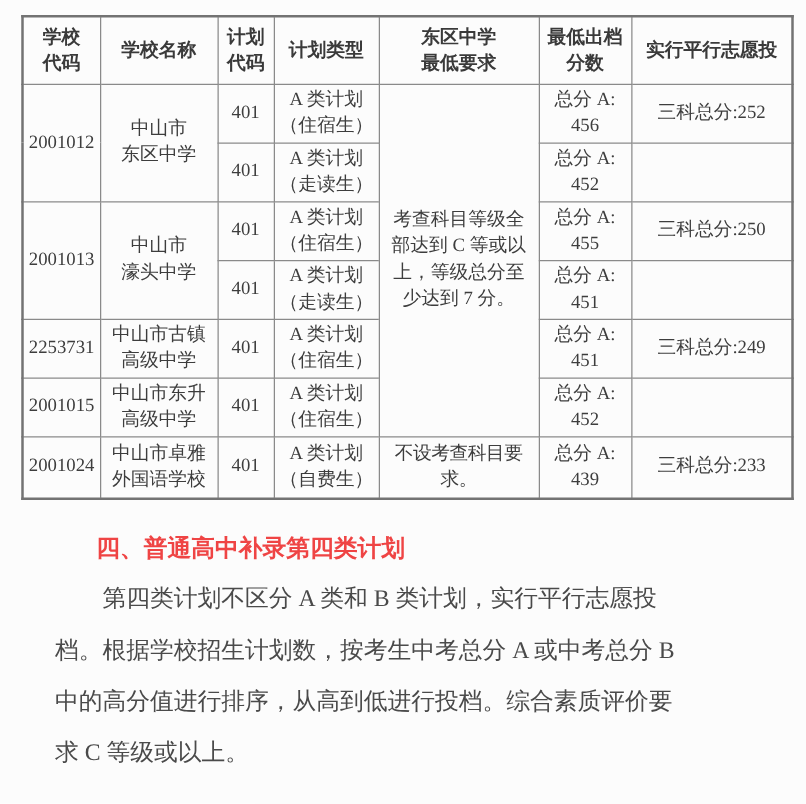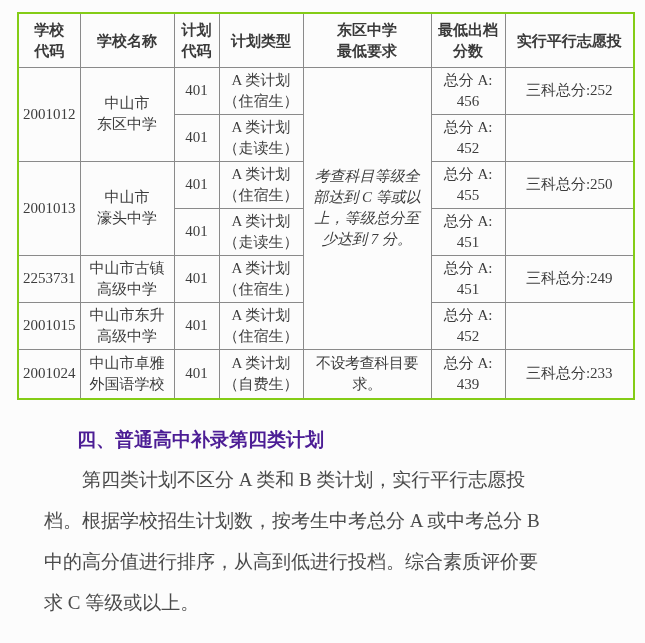--- a/index.html
+++ b/index.html
@@ -10,21 +10,21 @@
     overflow:hidden;
     font-family:"Liberation Serif", serif;
     color:#3d3d3d;
     box-sizing:border-box;
   }
   table.admission {
     border-collapse:collapse;
     table-layout:fixed;
     margin:12px 0 0 17px;
     width:616px;
-    border:2px solid #84cc16;
+    border:2px solid #737373;
   }
   table.admission th, table.admission td {
     border:1px solid #8a8a8a;
     text-align:center;
     vertical-align:middle;
     white-space:pre-line;
     font-size:15px;
     line-height:1.4;
     padding:2px;
     overflow:hidden;
@@ -35,42 +35,41 @@
     font-size:15px;
     color:#3a3a3a;
   }
   tr.hdr     { height:54px; }
   tr.datarow { height:44px; }
   tr.lastrow { height:50px; }
   td.subject-merged {
     text-align:left;
     padding:4px 7px;
     font-size:15px;
-    font-style:italic;
   }
   td.subject-single {
     text-align:left;
     padding:1px;
     font-size:13.5px;
     letter-spacing:-0.4px;
     white-space:nowrap;
   }
   .note {
     margin:15px 20px 0 43px;
     font-size:18px;
     line-height:24px;
     color:#555555;
   }
   .section-heading {
     margin:27px 20px 0 77px;
     font-size:19px;
     line-height:26px;
     font-weight:bold;
     font-family:"Liberation Sans", sans-serif;
-    color:#4c1d95;
+    color:#ef4444;
   }
   .section-paragraph {
     margin:6px 42px 0 44px;
     font-size:19px;
     line-height:41px;
     white-space:pre-line;
     text-indent:38px;
     color:#4a4a4a;
   }
 </style>

